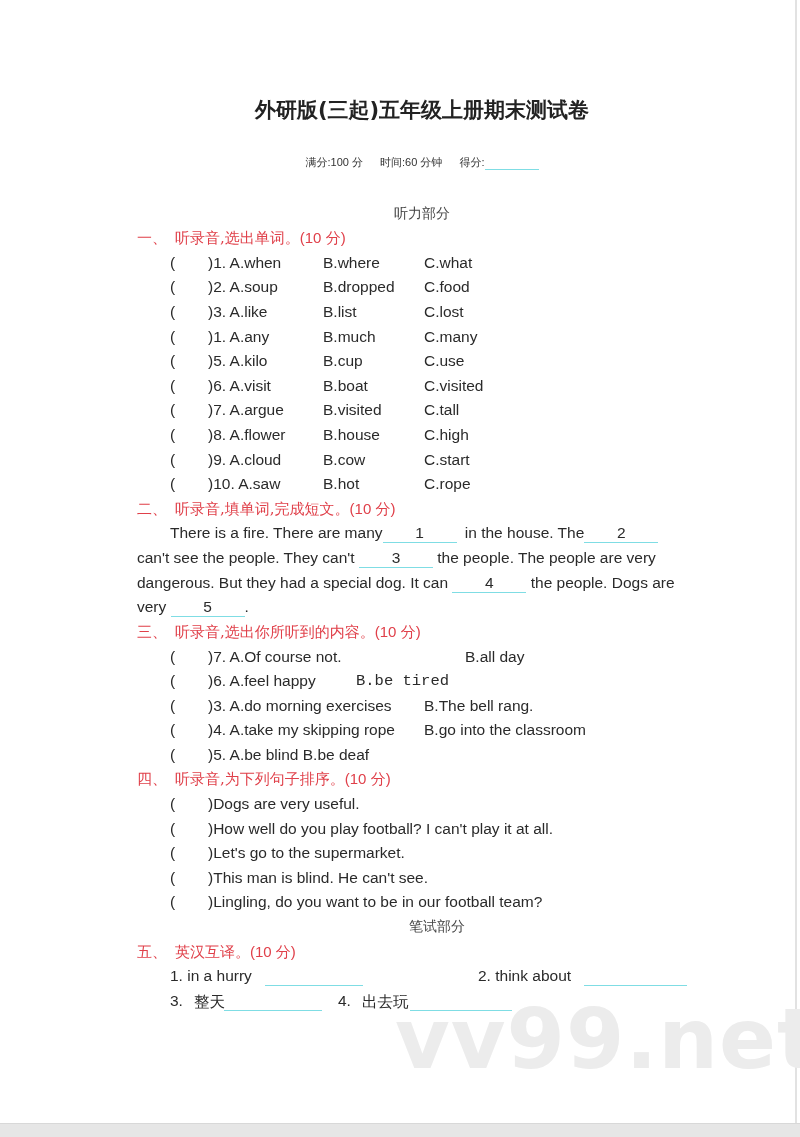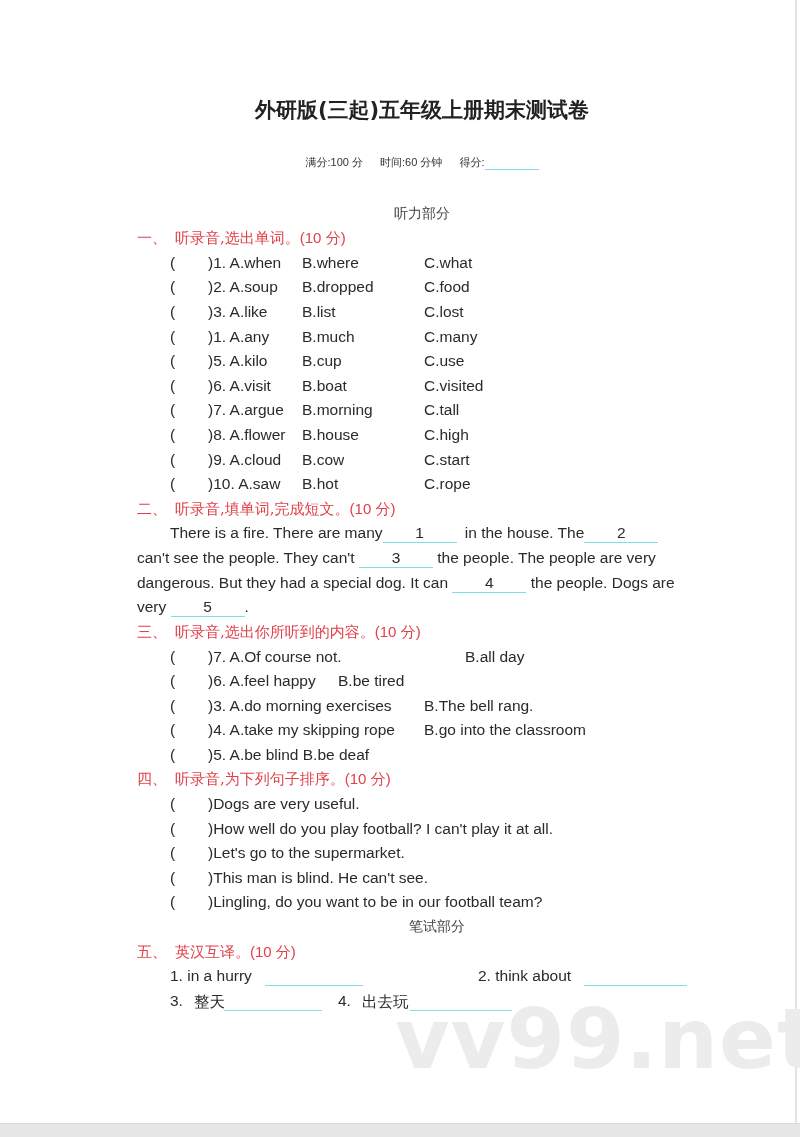--- a/index.html
+++ b/index.html
@@ -38,21 +38,21 @@
   }
   .sec-head {
     left: 110px; font-size: 15px; color: #e0404a;
     font-family: "DejaVu Serif", serif;
   }
   .sec-head .num { display: inline-block; width: 38px; }
   .sec-head .pts { font-family: "Liberation Sans", sans-serif; }
   .row { left: 143px; font-size: 15.5px; color: #2a2a2a; height: 24px; }
   .paren-open { position: absolute; left: 0; }
   .colA { position: absolute; left: 38px; }
-  .colB { position: absolute; left: 132px; }
+  .colB { position: absolute; left: 153px; }
   .colC { position: absolute; left: 254px; }
   .para {
     left: 110px; width: 580px; font-size: 15.5px; color: #2a2a2a;
   }
   .blank {
     display: inline-block; border-bottom: 1.5px solid #7fdde4;
     text-align: center; line-height: 18px;
   }
   .cn { font-family: "DejaVu Serif", serif; }
   .watermark {
@@ -114,21 +114,21 @@
   </div>
 <div class="abs row" style="top:377px;">
     <span class="paren-open">(</span>
     <span class="colA">)6. A.visit</span>
     <span class="colB">B.boat</span>
     <span class="colC">C.visited</span>
   </div>
 <div class="abs row" style="top:401px;">
     <span class="paren-open">(</span>
     <span class="colA">)7. A.argue</span>
-    <span class="colB">B.morning</span>
+    <span class="colB">B.visited</span>
     <span class="colC">C.tall</span>
   </div>
 <div class="abs row" style="top:426px;">
     <span class="paren-open">(</span>
     <span class="colA">)8. A.flower</span>
     <span class="colB">B.house</span>
     <span class="colC">C.high</span>
   </div>
 <div class="abs row" style="top:451px;">
     <span class="paren-open">(</span>
@@ -171,21 +171,21 @@
 </div>
 
 <div class="abs row" style="top:648px;">
     <span class="paren-open">(</span>
     <span class="colA">)7. A.Of course not.</span>
     <span style="position:absolute; left:295px;">B.all day</span>
   </div>
 <div class="abs row" style="top:672px;">
     <span class="paren-open">(</span>
     <span class="colA">)6. A.feel happy</span>
-    <span style="position:absolute; left:168px;">B.be tired</span>
+    <span style="position:absolute; left:186px;font-family:Liberation Mono, monospace;">B.be tired</span>
   </div>
 <div class="abs row" style="top:697px;">
     <span class="paren-open">(</span>
     <span class="colA">)3. A.do morning exercises</span>
     <span style="position:absolute; left:254px;">B.The bell rang.</span>
   </div>
 <div class="abs row" style="top:721px;">
     <span class="paren-open">(</span>
     <span class="colA">)4. A.take my skipping rope</span>
     <span style="position:absolute; left:254px;">B.go into the classroom</span>

